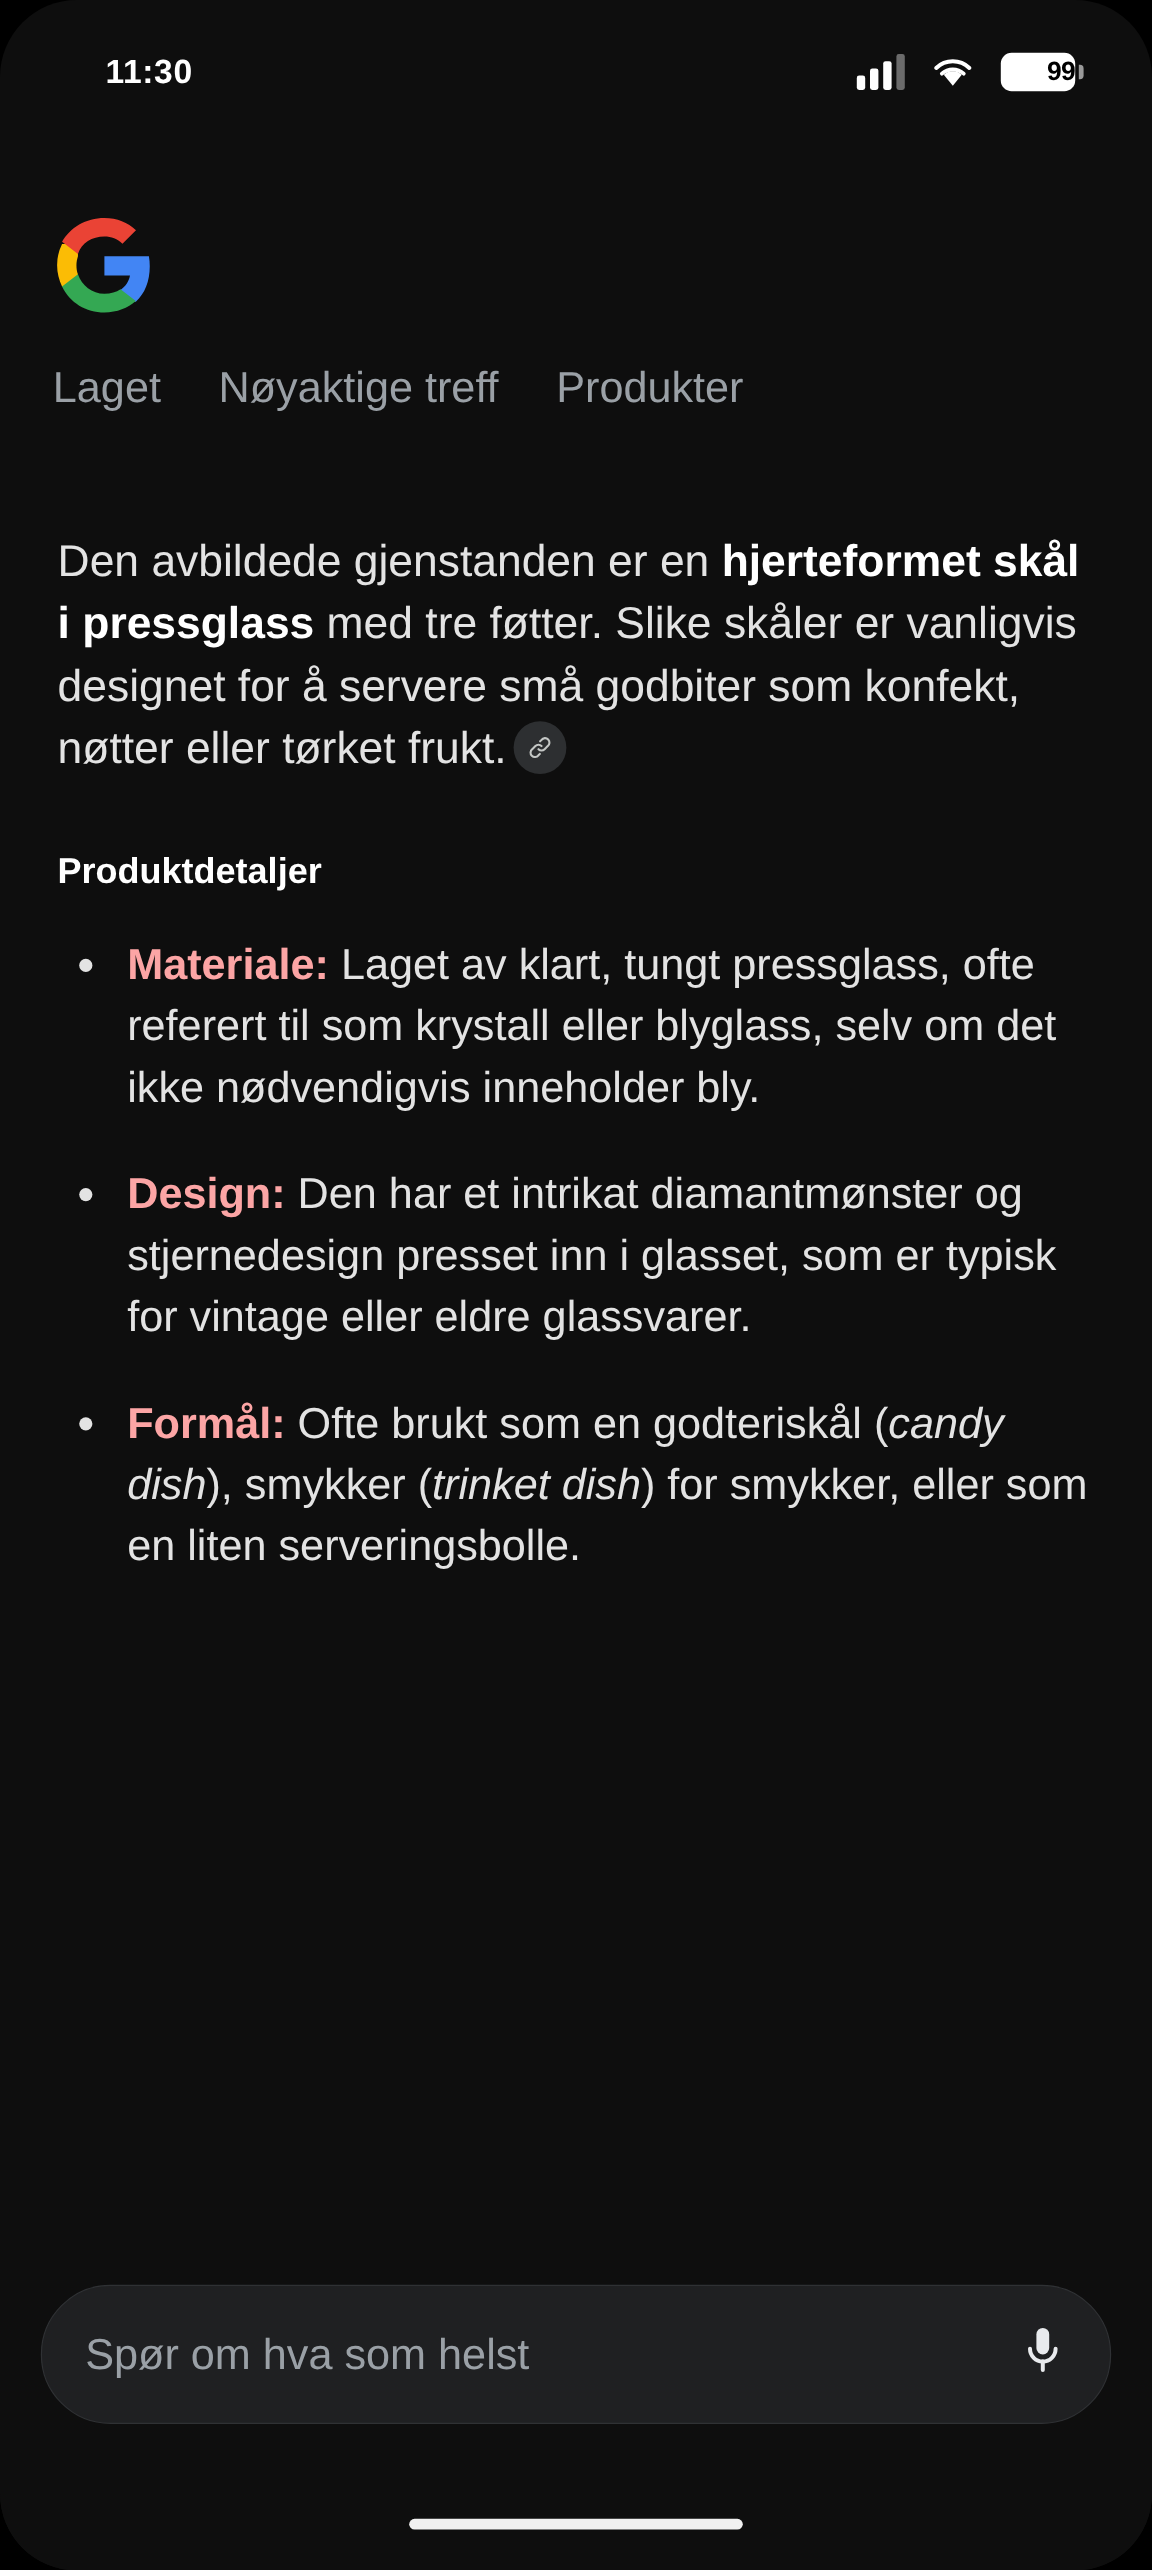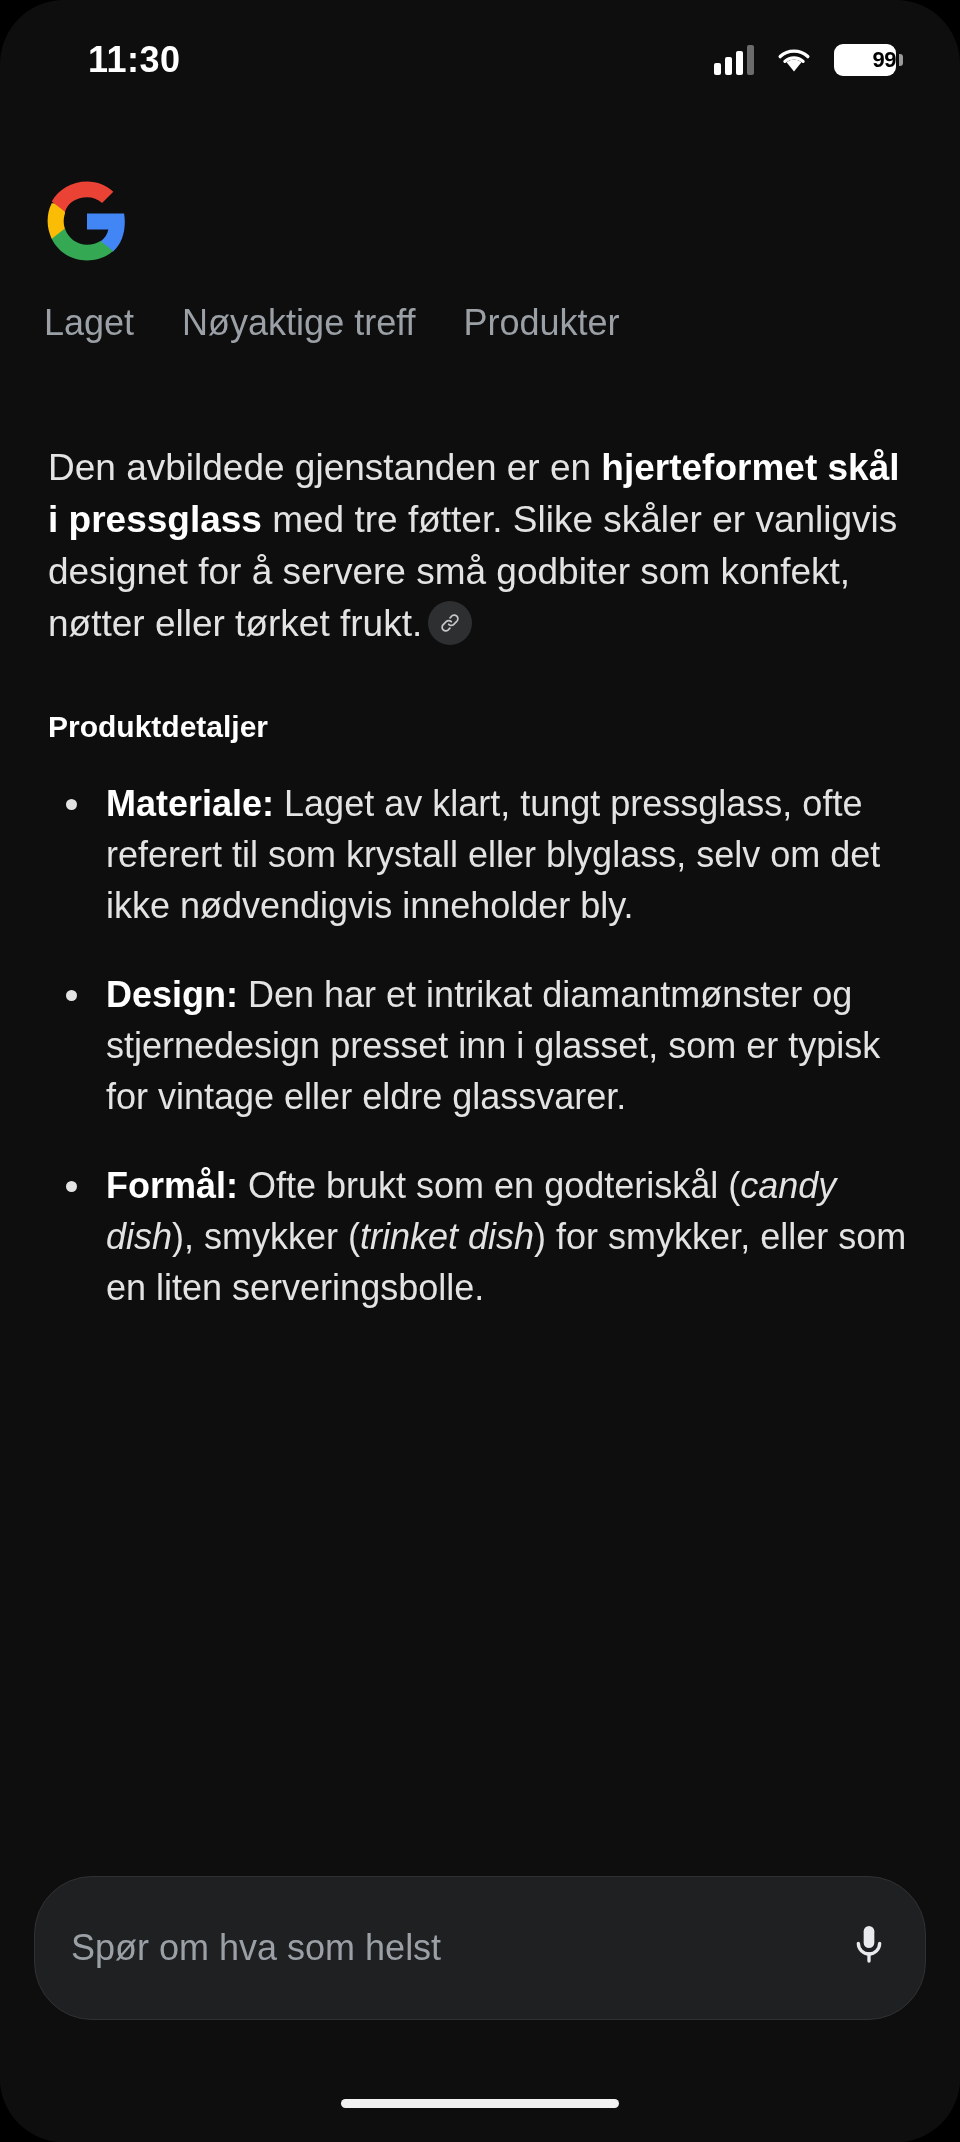--- a/index.html
+++ b/index.html
@@ -33,21 +33,21 @@
     right: 0;
     height: 120px;
     display: flex;
     align-items: center;
     justify-content: space-between;
     padding: 0 64px 0 88px;
     box-sizing: border-box;
   }
   .status-time {
     color: #ffffff;
-    font-size: 36px;
+    font-size: 28px;
     font-weight: bold;
     letter-spacing: 0.5px;
   }
   .status-right {
     display: flex;
     align-items: center;
     gap: 22px;
   }
   .signal {
     display: flex;
@@ -185,41 +185,41 @@
   ul.bullets > li:before {
     content: "";
     position: absolute;
     left: 18px;
     top: 21px;
     width: 11px;
     height: 11px;
     border-radius: 50%;
     background: #e3e3e3;
   }
-  ul.bullets b { color: #ffffff; font-weight: bold; }
+  ul.bullets b { color: #fca5a5; font-weight: bold; }
   ul.bullets i { font-style: italic; }
 
   
   .fade {
     position: absolute;
     left: 0;
     right: 0;
     bottom: 0;
     height: 240px;
     background: linear-gradient(to bottom, rgba(14,14,14,0) 0%, #0e0e0e 55%);
     pointer-events: none;
   }
 
   
   .searchbar {
     position: absolute;
     left: 34px;
     right: 34px;
     bottom: 122px;
-    height: 144px;
+    height: 116px;
     border-radius: 58px;
     background: #1f2022;
     border: 1px solid #2f3134;
     display: flex;
     align-items: center;
     padding: 0 36px;
     box-sizing: border-box;
   }
   .searchbar .placeholder {
     flex: 1;

